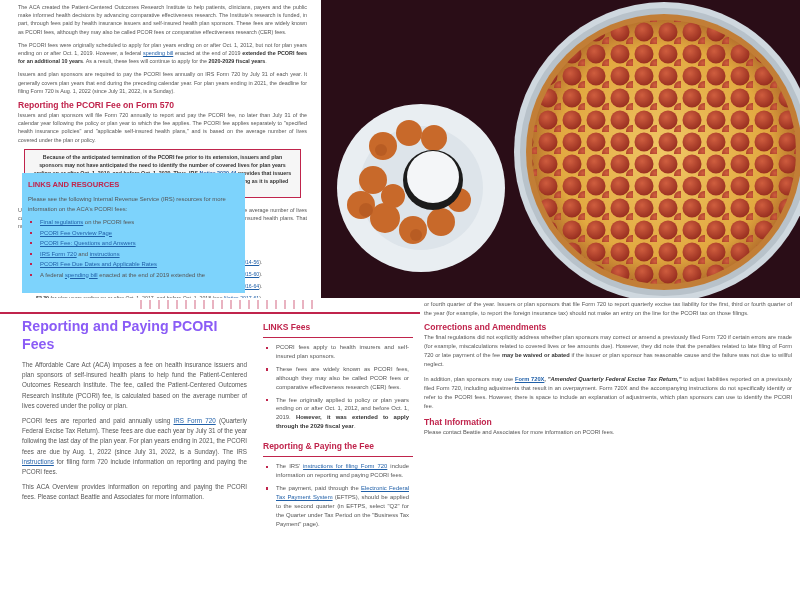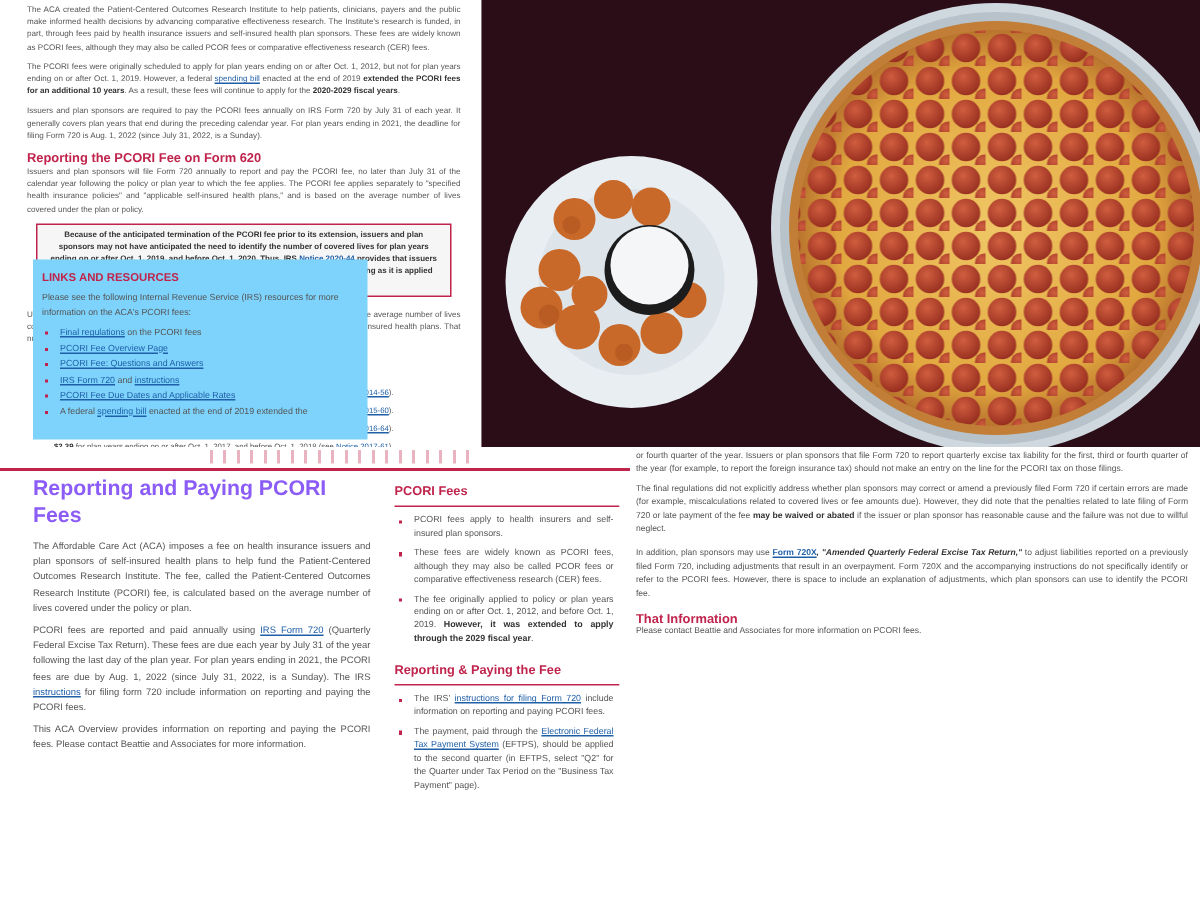--- a/index.html
+++ b/index.html
@@ -51,21 +51,21 @@
   #col-right h3 { color: #c0244c; font-size: 8.6px; line-height: 10.5px; font-weight: bold; margin-top: 3px; }
   #col-right .after-h { margin-bottom: 6px; }
 </style>
 </head>
 <body>
 
 <div id="doc-top">
   <p>The ACA created the Patient-Centered Outcomes Research Institute to help patients, clinicians, payers and the public make informed health decisions by advancing comparative effectiveness research. The Institute's research is funded, in part, through fees paid by health insurance issuers and self-insured health plan sponsors. These fees are widely known as PCORI fees, although they may also be called PCOR fees or comparative effectiveness research (CER) fees.</p>
   <p><span>The PCORI fees were originally scheduled to apply for plan years ending on or after Oct. 1, 2012, but not for plan years ending on or after Oct. 1, 2019. However, a federal </span><a class="link">spending bill</a><span> enacted at the end of 2019 </span><b>extended the PCORI fees for an additional 10 years</b><span>. As a result, these fees will continue to apply for the </span><b>2020-2029 fiscal years</b><span>.</span></p>
   <p>Issuers and plan sponsors are required to pay the PCORI fees annually on IRS Form 720 by July 31 of each year. It generally covers plan years that end during the preceding calendar year. For plan years ending in 2021, the deadline for filing Form 720 is Aug. 1, 2022 (since July 31, 2022, is a Sunday).</p>
-  <h3>Reporting the PCORI Fee on Form 620</h3>
+  <h3>Reporting the PCORI Fee on Form 570</h3>
   <p>Issuers and plan sponsors will file Form 720 annually to report and pay the PCORI fee, no later than July 31 of the calendar year following the policy or plan year to which the fee applies. The PCORI fee applies separately to "specified health insurance policies" and "applicable self-insured health plans," and is based on the average number of lives covered under the plan or policy.</p>
   <div class="callout"><span>Because of the anticipated termination of the PCORI fee prior to its extension, issuers and plan sponsors may not have anticipated the need to identify the number of covered lives for plan years ending on or after Oct. 1, 2019, and before Oct. 1, 2020. Thus, IRS </span><a class="link">Notice 2020-44</a><span> provides that issuers and plan sponsors may use any reasonable method to make this calculation, so long as it is applied consistently for the duration of the plan year.</span></div>
   <p>Using Part II, Number 133 of Form 720, issuers and plan sponsors will be required to report the average number of lives covered under the plan separately for specified health insurance policies and applicable self-insured health plans. That number is then multiplied by the applicable rate for that tax year, as follows:</p>
   <ul>
     <li><b>$1</b><span> for plan years ending before Oct. 1, 2013 (that is, 2012 for calendar year plans).</span></li>
     <li><b>$2</b><span> for plan years ending on or after Oct. 1, 2013, and before Oct. 1, 2014.</span></li>
     <li><b>$2.08</b><span> for plan years ending on or after Oct. 1, 2014, and before Oct. 1, 2015 (see </span><a class="link">Notice 2014-56</a>).</li>
     <li><b>$2.17</b><span> for plan years ending on or after Oct. 1, 2015, and before Oct. 1, 2016 (see </span><a class="link">Notice 2015-60</a>).</li>
     <li><b>$2.26</b><span> for plan years ending on or after Oct. 1, 2016, and before Oct. 1, 2017 (see </span><a class="link">Notice 2016-64</a>).</li>
     <li><b>$2.39</b><span> for plan years ending on or after Oct. 1, 2017, and before Oct. 1, 2018 (see </span><a class="link">Notice 2017-61</a>).</li>
@@ -149,32 +149,33 @@
     <li><a class="link">Final regulations</a><span> on the PCORI fees</span></li>
     <li><a class="link">PCORI Fee Overview Page</a></li>
     <li><a class="link">PCORI Fee: Questions and Answers</a></li>
     <li><a class="link">IRS Form 720</a><span> and </span><a class="link">instructions</a></li>
     <li><a class="link">PCORI Fee Due Dates and Applicable Rates</a></li>
     <li><span>A federal </span><a class="link">spending bill</a><span> enacted at the end of 2019 extended the</span></li>
   </ul>
 </div>
 
 <div id="col-mid">
-  <h2>PCORI Fees</h2>
+  <h2>LINKS Fees</h2>
   <ul>
     <li>PCORI fees apply to health insurers and self-insured plan sponsors.</li>
     <li>These fees are widely known as PCORI fees, although they may also be called PCOR fees or comparative effectiveness research (CER) fees.</li>
     <li><span>The fee originally applied to policy or plan years ending on or after Oct. 1, 2012, and before Oct. 1, 2019. </span><b>However, it was extended to apply through the 2029 fiscal year</b><span>.</span></li>
   </ul>
   <h2 class="sec2">Reporting &amp; Paying the Fee</h2>
   <ul>
     <li><span>The IRS' </span><a class="link">instructions for filing Form 720</a><span> include information on reporting and paying PCORI fees.</span></li>
     <li><span>The payment, paid through the </span><a class="link">Electronic Federal Tax Payment System</a><span> (EFTPS), should be applied to the second quarter (in EFTPS, select "Q2" for the Quarter under Tax Period on the "Business Tax Payment" page).</span></li>
   </ul>
 </div>
 
 <div id="col-right">
   <p>or fourth quarter of the year. Issuers or plan sponsors that file Form 720 to report quarterly excise tax liability for the first, third or fourth quarter of the year (for example, to report the foreign insurance tax) should not make an entry on the line for the PCORI tax on those filings.</p>
+  <h3>Corrections and Amendments</h3>
   <p><span>The final regulations did not explicitly address whether plan sponsors may correct or amend a previously filed Form 720 if certain errors are made (for example, miscalculations related to covered lives or fee amounts due). However, they did note that the penalties related to late filing of Form 720 or late payment of the fee </span><b>may be waived or abated</b><span> if the issuer or plan sponsor has reasonable cause and the failure was not due to willful neglect.</span></p>
   <p class="after-h" style="margin-top:6px"><span>In addition, plan sponsors may use </span><a class="link" style="font-weight:bold">Form 720X</a><b style="font-style:italic">, "Amended Quarterly Federal Excise Tax Return,"</b><span> to adjust liabilities reported on a previously filed Form 720, including adjustments that result in an overpayment. Form 720X and the accompanying instructions do not specifically identify or refer to the PCORI fees. However, there is space to include an explanation of adjustments, which plan sponsors can use to identify the PCORI fee.</span></p>
   <h3>That Information</h3>
   <p>Please contact Beattie and Associates for more information on PCORI fees.</p>
 </div>
 
 </body></html>

